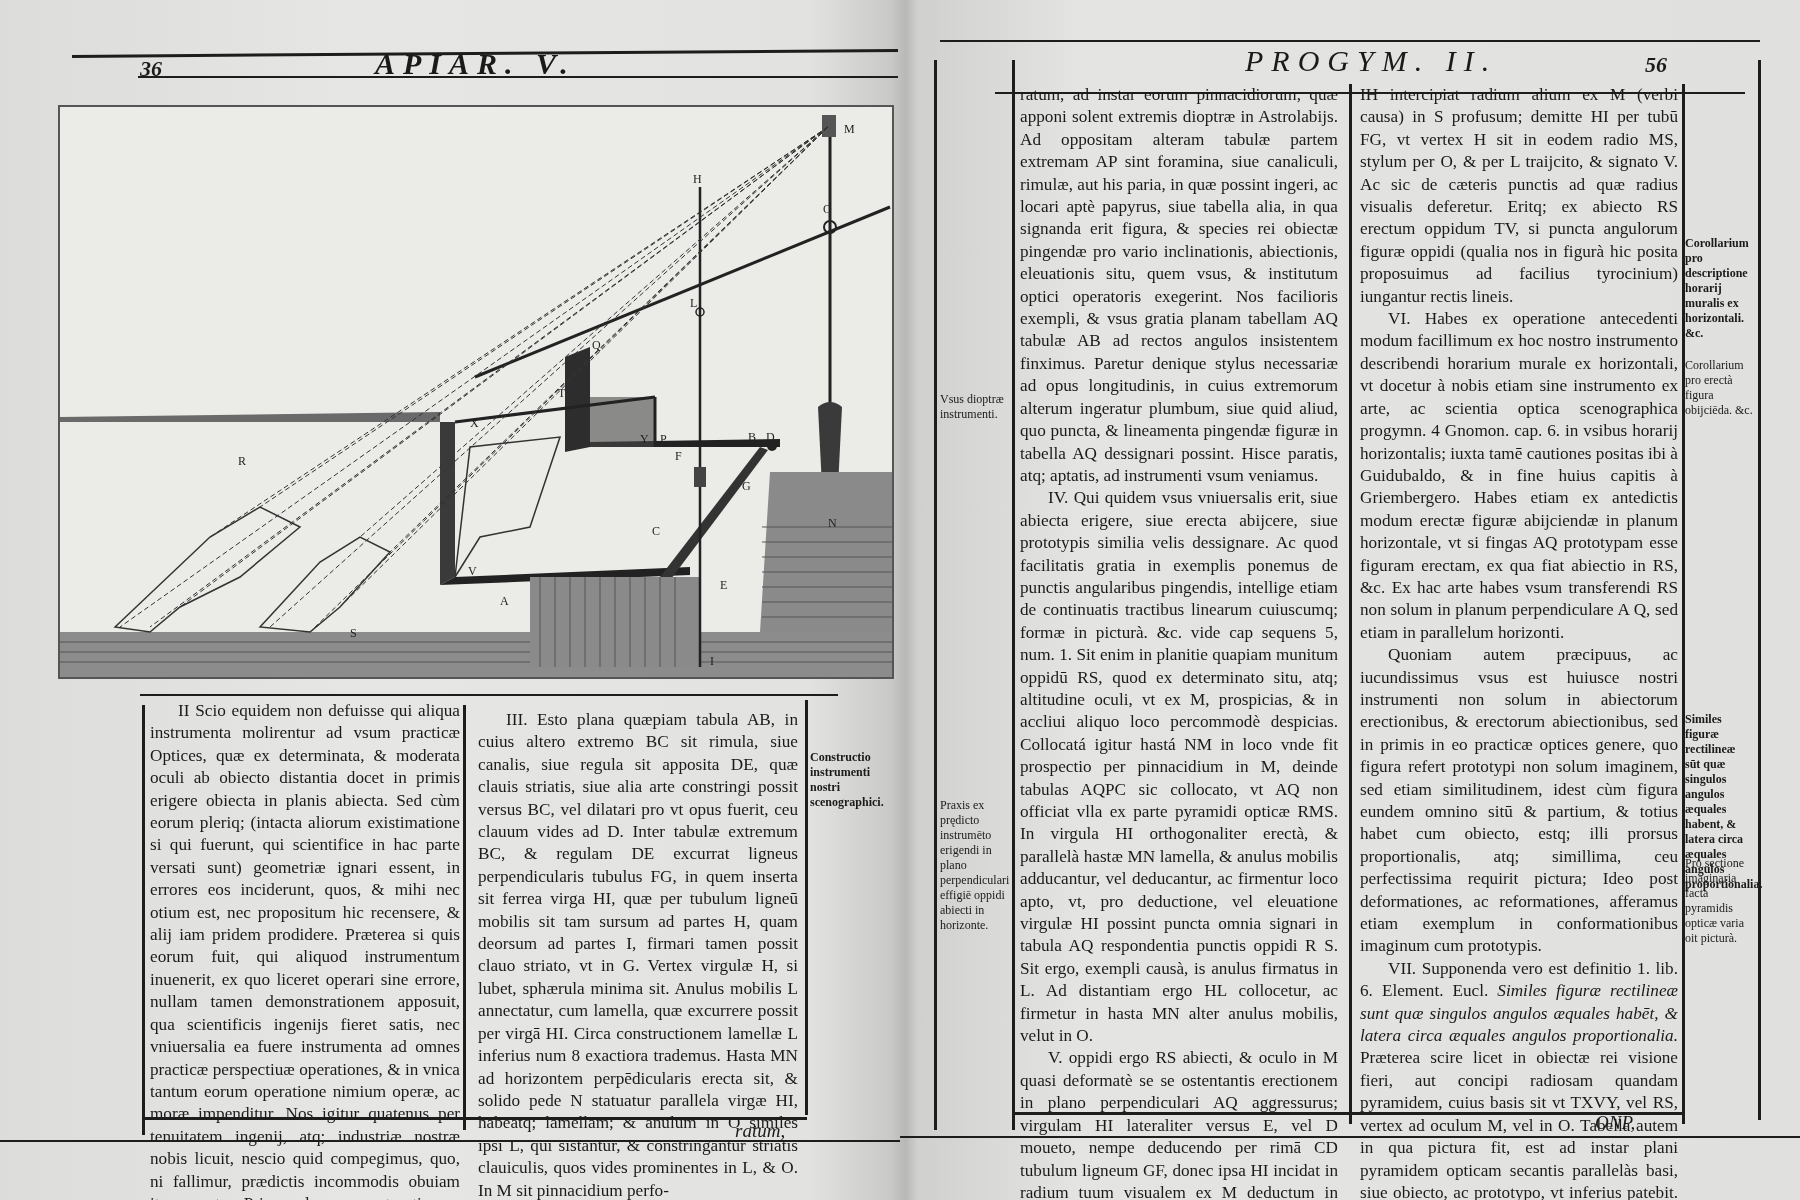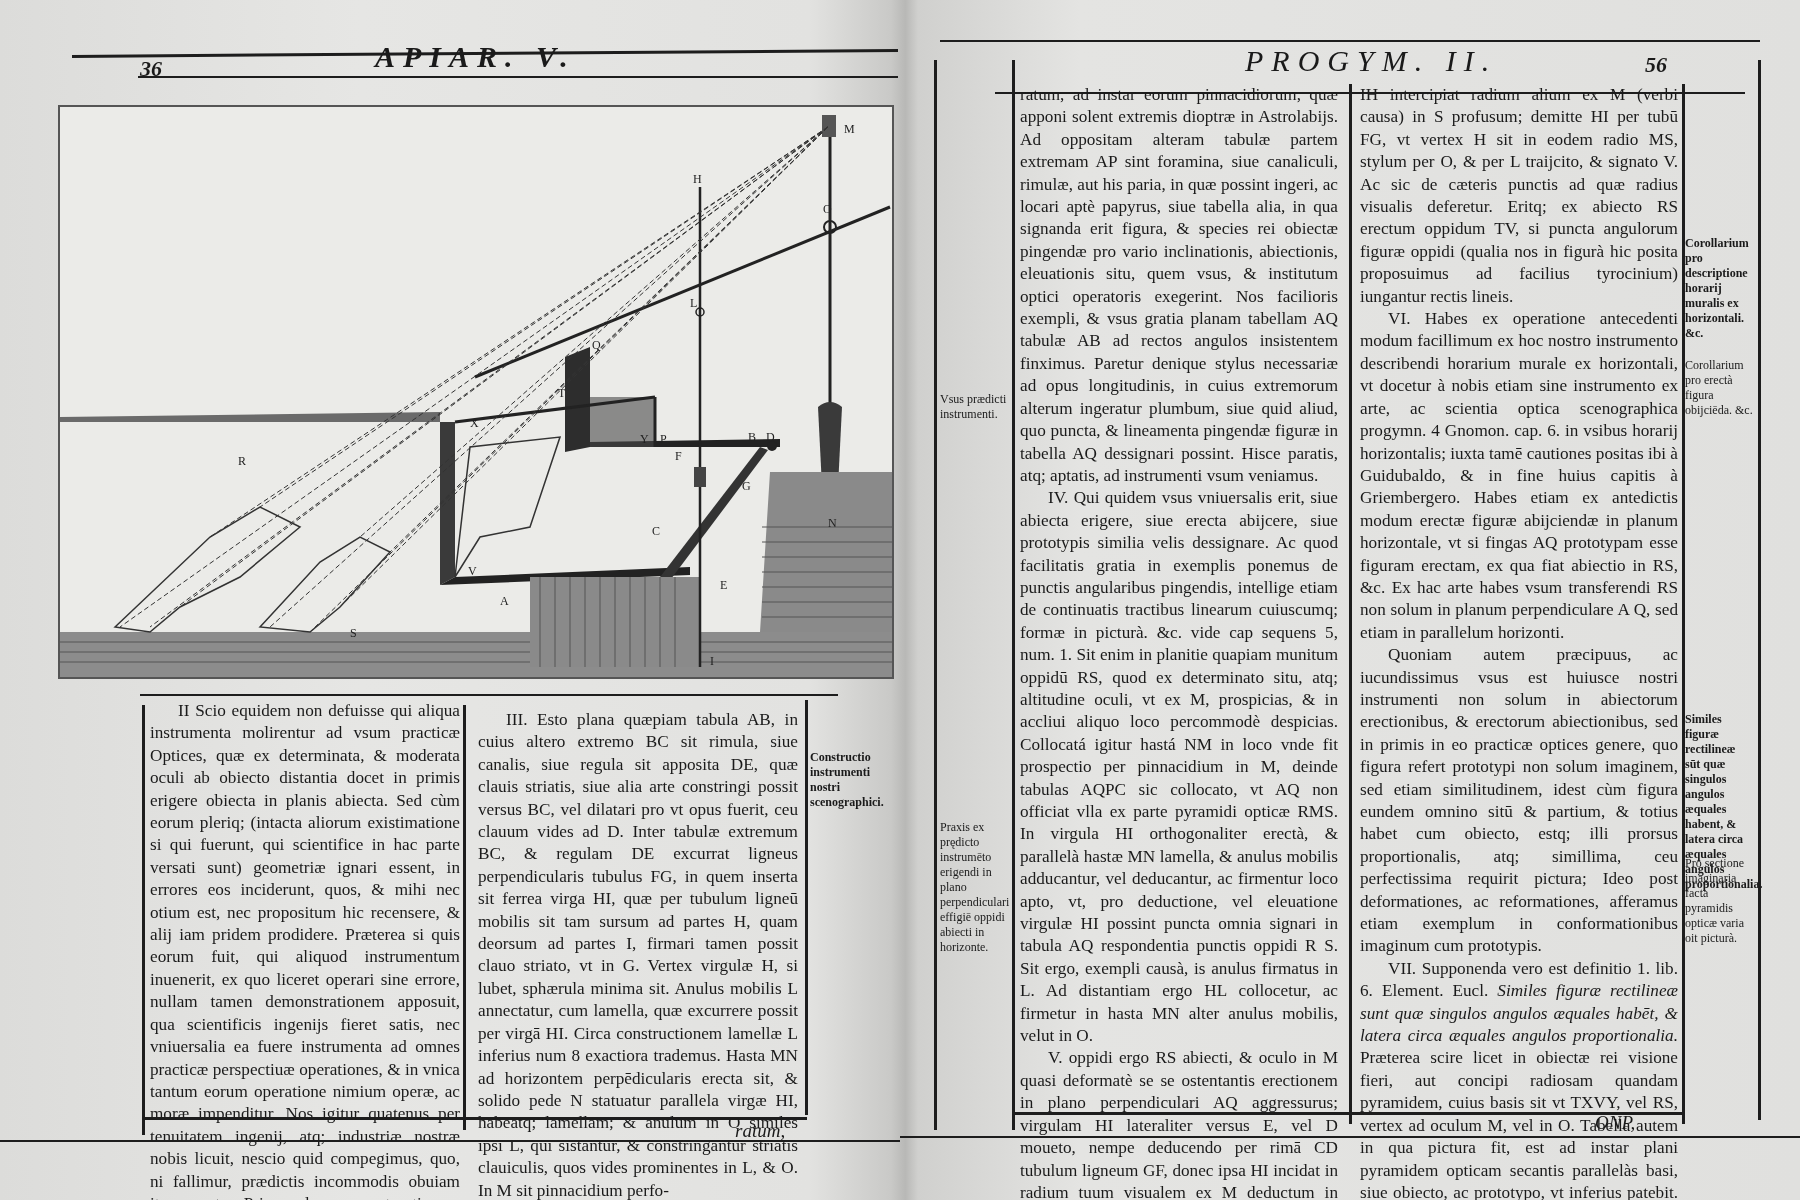--- a/index.html
+++ b/index.html
@@ -34,21 +34,21 @@
   .emph { font-style:italic; }
 </style>
 </head>
 <body>
 
 <div class="spread">
 
   <div class="page page-left">
     <div class="head-rule" style="left:72px;top:52px;width:826px;transform:rotate(-0.4deg);"></div>
     <div class="folio" style="left:140px;top:56px;">36</div>
-    <div class="running-head" style="left:375px;top:40px;">APIAR. V.</div>
+    <div class="running-head" style="left:375px;top:47px;">APIAR. V.</div>
     <div class="head-rule" style="left:138px;top:76px;width:760px;height:2px;"></div>
 
     <div class="engraving">
       <svg viewBox="0 0 832 570">
 
         <path d="M0 315 L380 315 L380 305 L0 310 Z" fill="#6a6a6a"></path>
         <path d="M0 525 L832 525 L832 570 L0 570 Z" fill="#8c8c8c"></path>
         <g stroke="#555" stroke-width="1">
           <line x1="0" y1="535" x2="832" y2="535"></line>
             <line x1="0" y1="545" x2="832" y2="545"></line>
@@ -162,22 +162,22 @@
     <div class="hrule" style="left:0;top:1140px;width:900px;height:2px;"></div>
   </div>
 
   <div class="page page-right">
     <div class="head-rule" style="left:40px;top:40px;width:820px;height:2px;"></div>
     <div class="running-head" style="left:345px;top:44px;font-weight:normal;">PROGYM. II.</div>
     <div class="folio" style="left:745px;top:52px;">56</div>
     <div class="head-rule" style="left:95px;top:92px;width:750px;height:2px;"></div>
 
     <div class="vrule" style="left:34px;top:60px;height:1070px;"></div>
-    <div class="margin-note" style="left:40px;top:392px;width:70px;font-weight:normal;">Vsus prædicti instrumenti.</div>
-    <div class="margin-note light" style="left:40px;top:820px;width:68px;">Praxis ex prędicto instrumēto erigendi in plano perpendiculari effigiē oppidi abiecti in horizonte.</div>
+    <div class="margin-note" style="left:40px;top:392px;width:70px;font-weight:normal;">Vsus dioptræ instrumenti.</div>
+    <div class="margin-note light" style="left:40px;top:798px;width:68px;">Praxis ex prędicto instrumēto erigendi in plano perpendiculari effigiē oppidi abiecti in horizonte.</div>
     <div class="vrule" style="left:112px;top:60px;height:1070px;"></div>
 
     <div class="col" style="left:120px;top:84px;width:318px;">
       <p>ratum, ad instar eorum pinnacidiorum, quæ apponi solent extremis dioptræ in Astrolabijs. Ad oppositam alteram tabulæ partem extremam AP sint foramina, siue canaliculi, rimulæ, aut his paria, in quæ possint ingeri, ac locari aptè papyrus, siue tabella alia, in qua signanda erit figura, &amp; species rei obiectæ pingendæ pro vario inclinationis, abiectionis, eleuationis situ, quem vsus, &amp; institutum optici operatoris exegerint. Nos facilioris exempli, &amp; vsus gratia planam tabellam AQ tabulæ AB ad rectos angulos insistentem finximus. Paretur denique stylus necessariæ ad opus longitudinis, in cuius extremorum alterum ingeratur plumbum, siue quid aliud, quo puncta, &amp; lineamenta pingendæ figuræ in tabella AQ dessignari possint. Hisce paratis, atq; aptatis, ad instrumenti vsum veniamus.</p>
       <p class="par">IV. Qui quidem vsus vniuersalis erit, siue abiecta erigere, siue erecta abijcere, siue prototypis similia velis dessignare. Ac quod facilitatis gratia in exemplis ponemus de punctis angularibus pingendis, intellige etiam de continuatis tractibus linearum cuiuscumq; formæ in picturà. &amp;c. vide cap sequens 5, num. 1. Sit enim in planitie quapiam munitum oppidū RS, quod ex determinato situ, atq; altitudine oculi, vt ex M, prospicias, &amp; in accliui aliquo loco percommodè despicias. Collocatá igitur hastá NM in loco vnde fit prospectio per pinnacidium in M, deinde tabulas AQPC sic collocato, vt AQ non officiat vlla ex parte pyramidi opticæ RMS. In virgula HI orthogonaliter erectà, &amp; parallelà hastæ MN lamella, &amp; anulus mobilis adducantur, vel deducantur, ac firmentur loco apto, vt, pro deductione, vel eleuatione virgulæ HI possint puncta omnia signari in tabula AQ respondentia punctis oppidi R S. Sit ergo, exempli causà, is anulus firmatus in L. Ad distantiam ergo HL collocetur, ac firmetur in hasta MN alter anulus mobilis, velut in O.</p>
       <p class="par">V. oppidi ergo RS abiecti, &amp; oculo in M quasi deformatè se se ostentantis erectionem in plano perpendiculari AQ aggressurus; virgulam HI lateraliter versus E, vel D moueto, nempe deducendo per rimā CD tubulum ligneum GF, donec ipsa HI incidat in radium tuum visualem ex M deductum in punctum aliquod visi oppidi, vt in R. tunc tubum FG ope clauiculi striati D constringito, ac firmato inter BC, DE; mox virgulam IH per tubum GF suspelle, vel demitte vsq; dum vertex H incidat in eundem ipsum radium visualem MR, &amp; virgam HI firmato, &amp; contringito clauo striato in G. Sint ergo in eadem linea visuali oculus M, vertex H, punctum R. Mox per versatiles anulos O, &amp; L stylum traijcito, ac in tabella AQ punctum T signato. Eodem modo per CD traducito tubū GF dum</p>
     </div>
     <div class="vrule" style="left:449px;top:84px;height:1040px;"></div>
 
     <div class="col" style="left:460px;top:84px;width:318px;">

